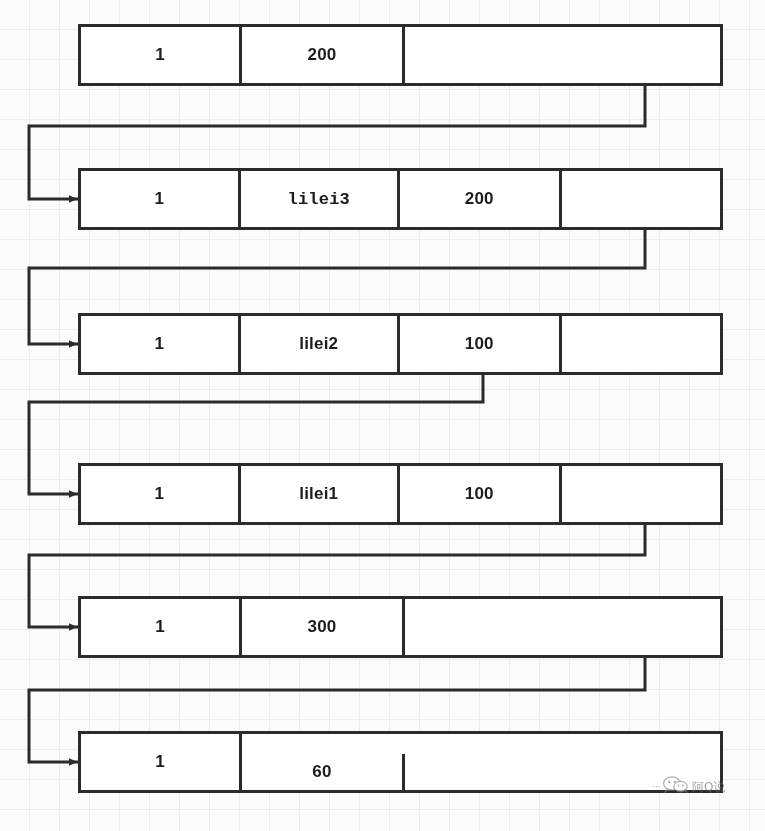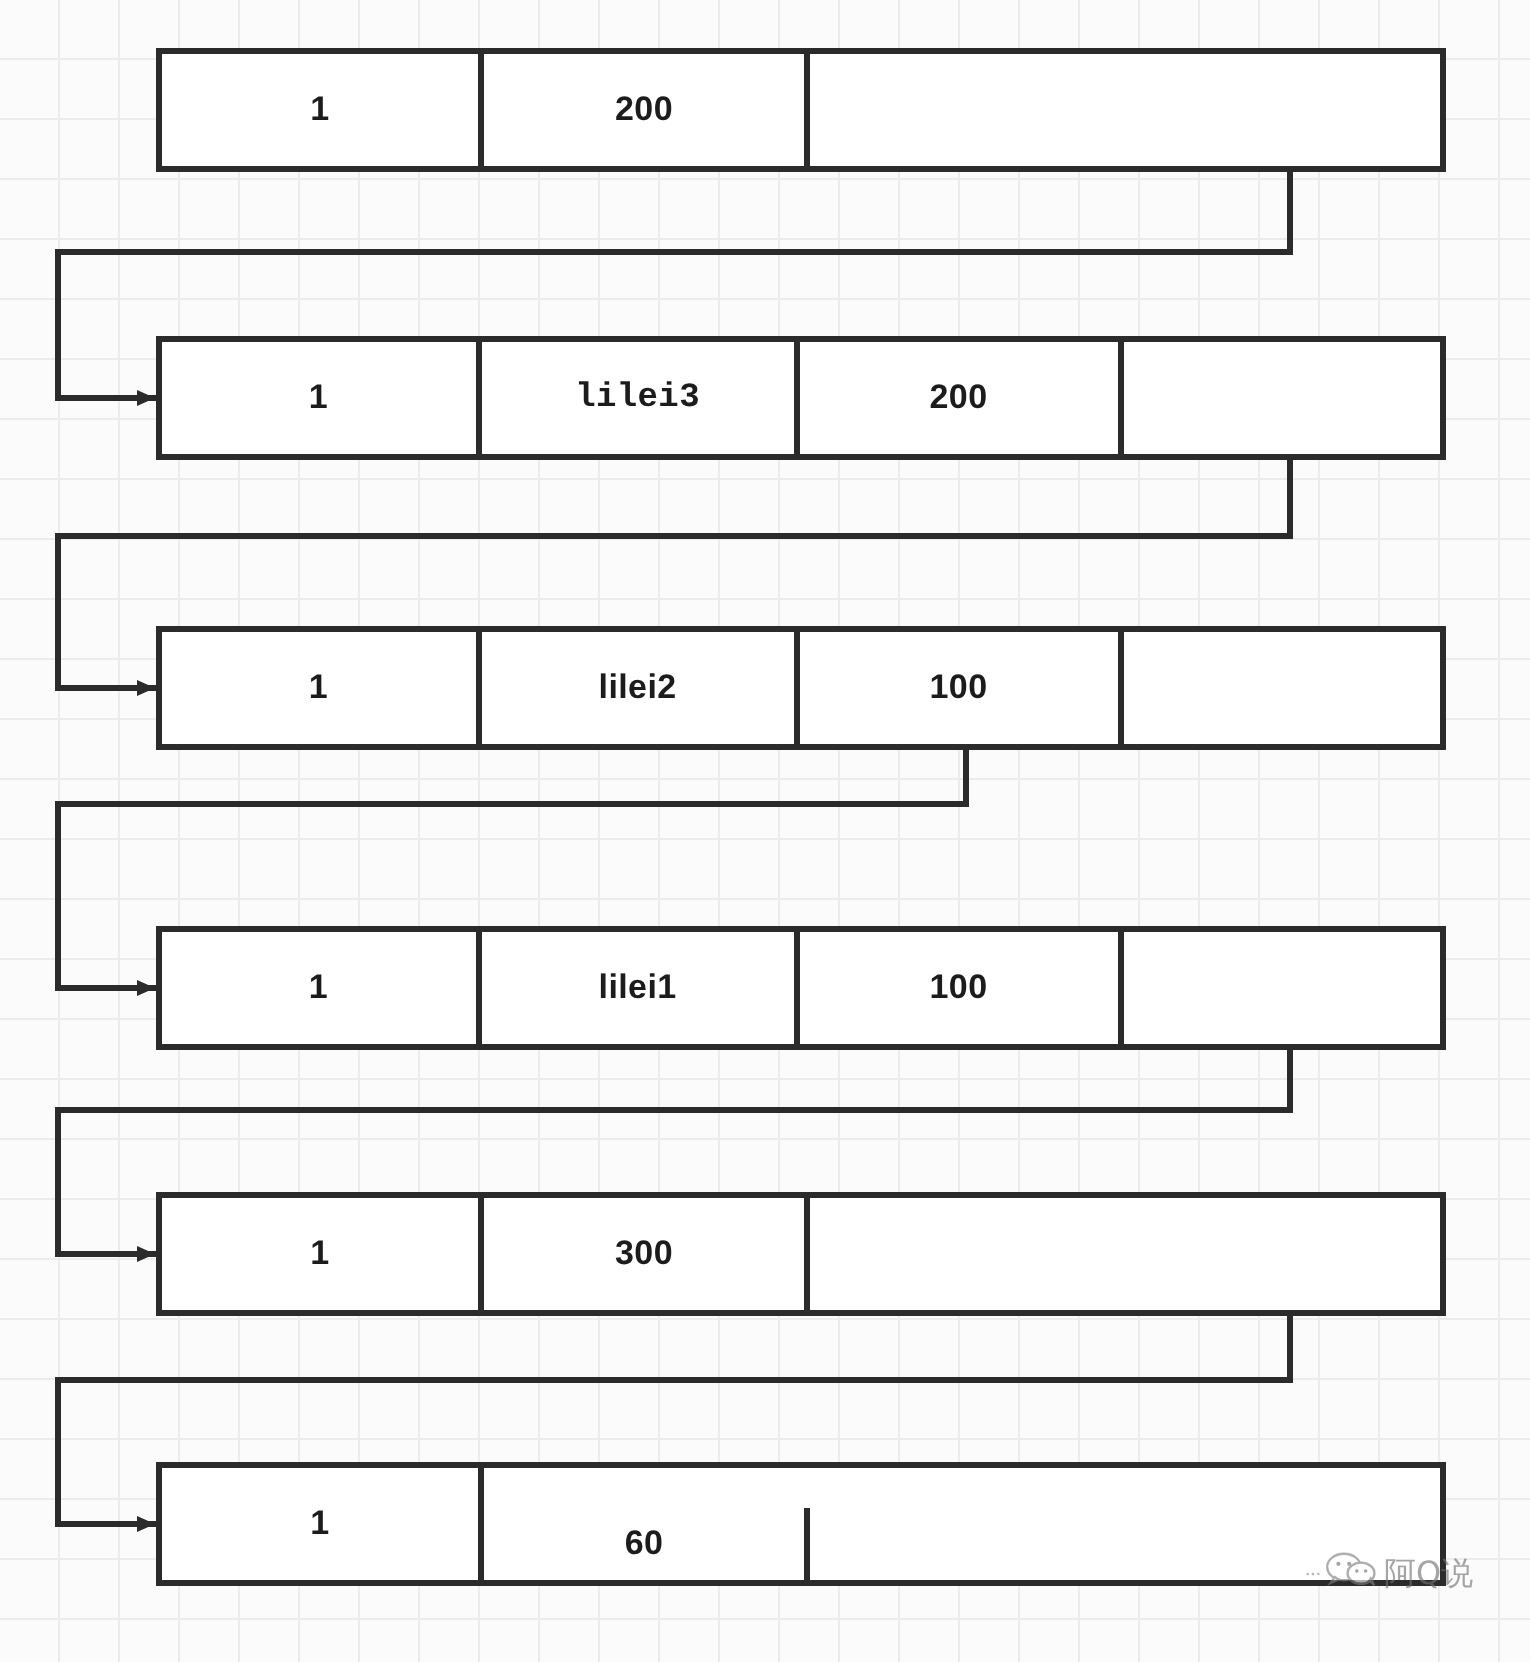--- a/index.html
+++ b/index.html
@@ -63,21 +63,21 @@
     opacity: 0.62;
     user-select: none;
   }
   .wm-dots {
     font-size: 11px;
     color: #8a8a8a;
     letter-spacing: -1px;
     line-height: 1;
   }
   .wm-text {
-    font-size: 16px;
+    font-size: 12px;
     color: #6f6f6f;
     font-family: "DejaVu Sans", sans-serif;
     line-height: 1;
     white-space: nowrap;
   }
 </style>
 </head>
 <body>
 
 <div id="canvas">

